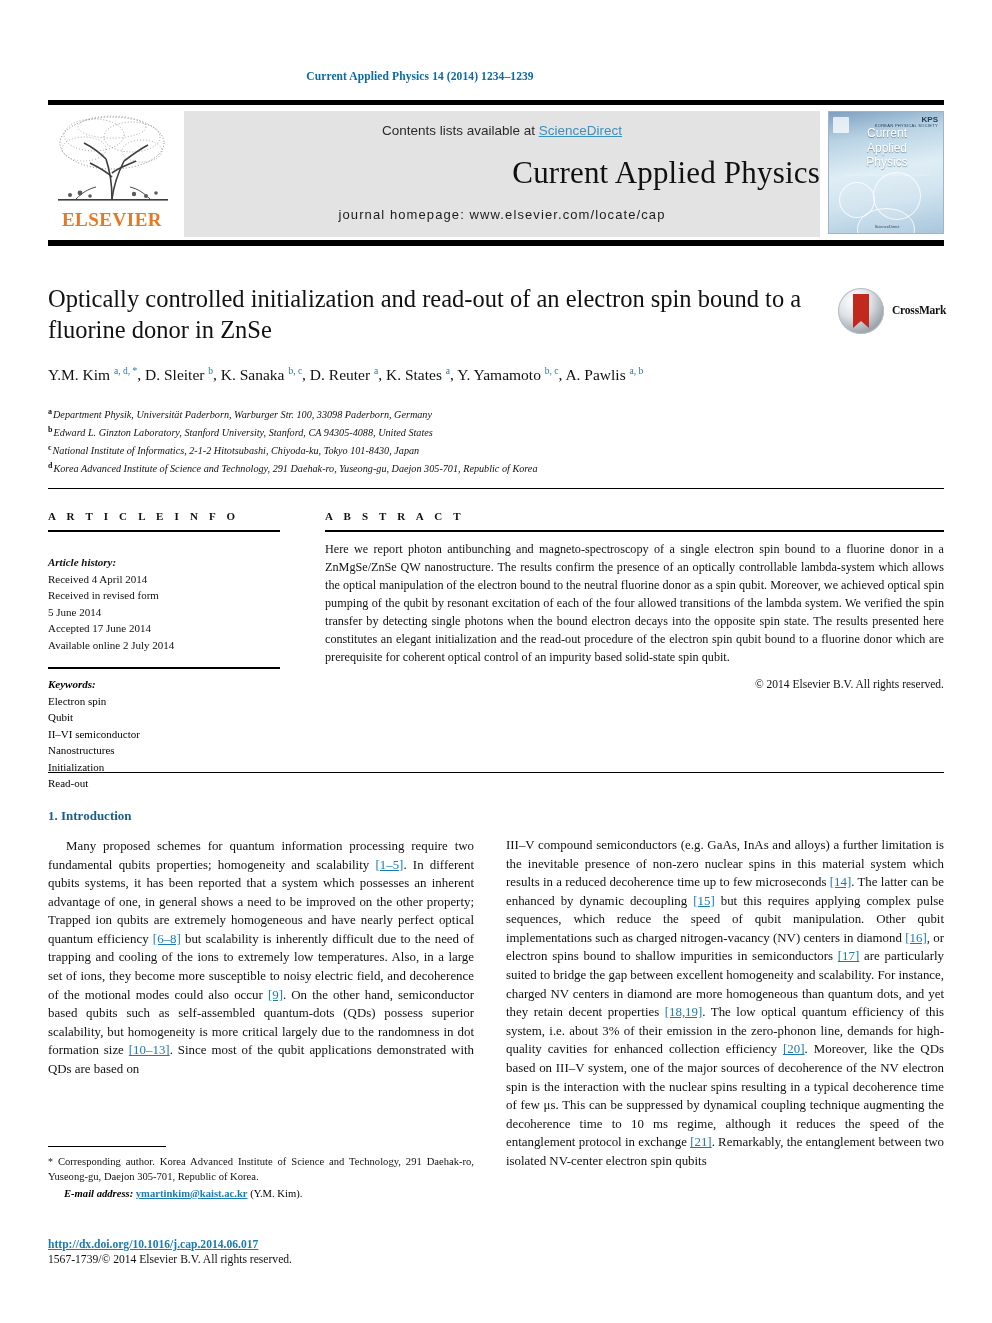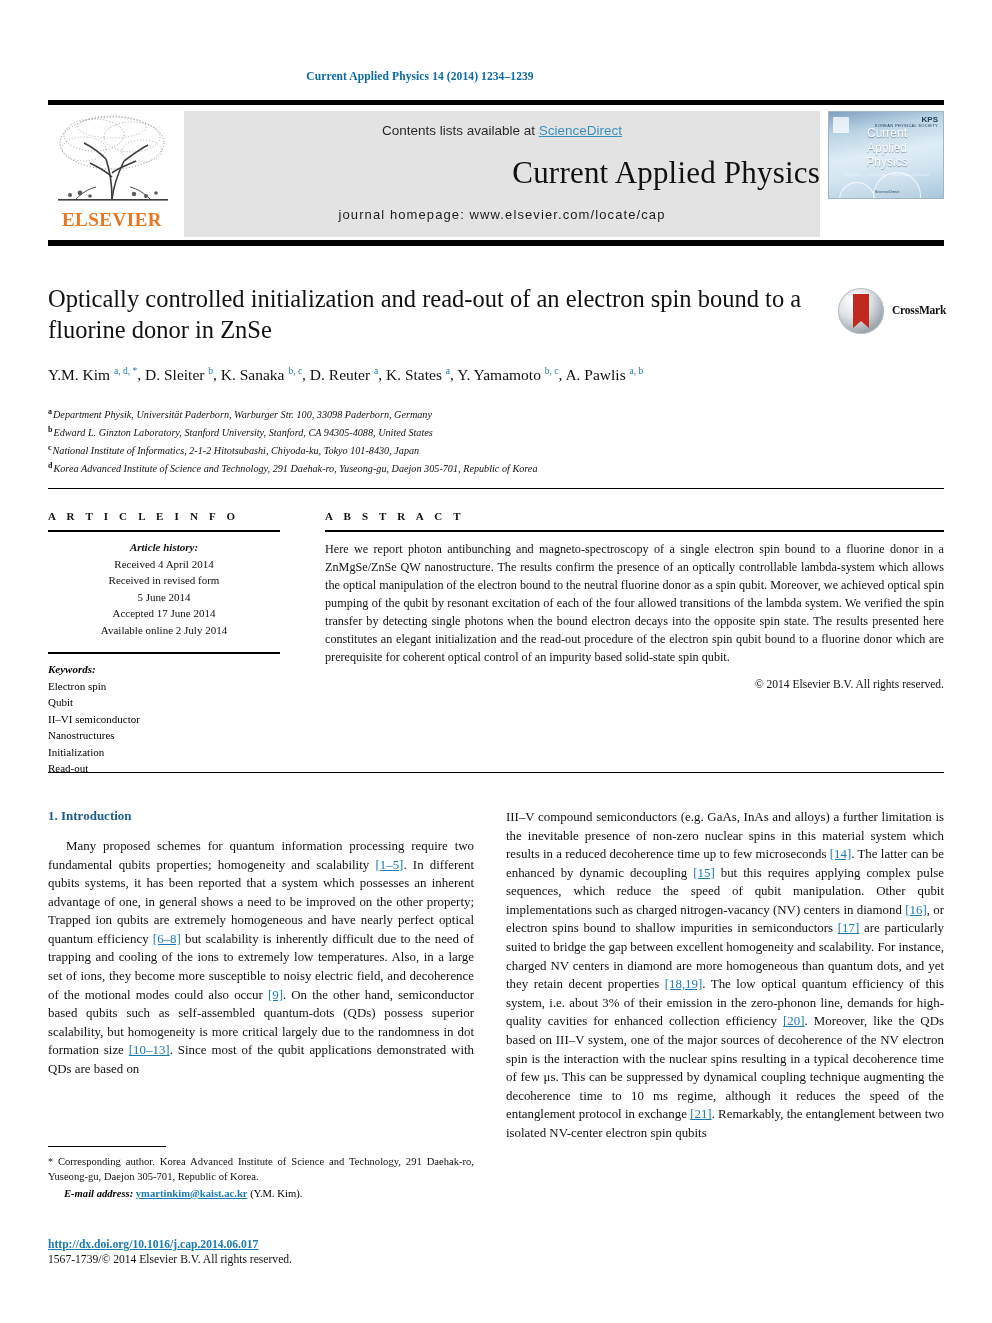--- a/index.html
+++ b/index.html
@@ -121,21 +121,21 @@
     font-family: "Liberation Sans", sans-serif;
     font-size: 13px;
     color: #1c1c1c;
     letter-spacing: 1.1px;
   }
 
   .cover-thumb {
     position: absolute;
     left: 780px; top: 6px;
     width: 116px;
-    height: 88px;
+    height: 123px;
     background: linear-gradient(170deg,#7e9fc0 0%, #b9d3e4 22%, #dfeef5 48%, #cfe3ef 70%, #a8c6dc 100%);
     border: 1px solid #9fb6c8;
     box-sizing: border-box;
     overflow: hidden;
   }
   .cover-kps {
     position: absolute;
     right: 5px; top: 4px;
     font-family: "Liberation Sans", sans-serif;
     font-size: 8px;
@@ -303,26 +303,25 @@
     font-weight: bold;
     letter-spacing: 4.2px;
     color: #111111;
   }
   .sec-rule {
     margin-top: 8px;
     height: 2px;
     background: #000000;
   }
   .info-group {
-    margin-top: 7px;
+    margin-top: 22px;
     font-family: "Liberation Serif", serif;
     font-size: 11px;
     line-height: 1.50;
     color: #111111;
-    text-align: center;
   }
   .info-group .ital {
     font-style: italic;
     font-weight: bold;
   }
   .kw-rule {
     margin-top: 14px;
     height: 2px;
     background: #000000;
   }
@@ -385,21 +384,21 @@
   .body-head .num { color: #1b5e8a; }
   .body-p {
     font-family: "Liberation Serif", serif;
     font-size: 12.9px;
     line-height: 1.44;
     text-align: justify;
     color: #111111;
     margin: 0;
     text-indent: 18px;
   }
-  .body-p.noindent { text-indent: 0; }
+  .body-p.noindent { text-indent: 0; margin-top: 28px; }
   .ref {
     color: #1b7bb0;
   }
 
   
   .footnote {
     position: absolute;
     left: 48px; top: 1146px;
     width: 426px;
   }

